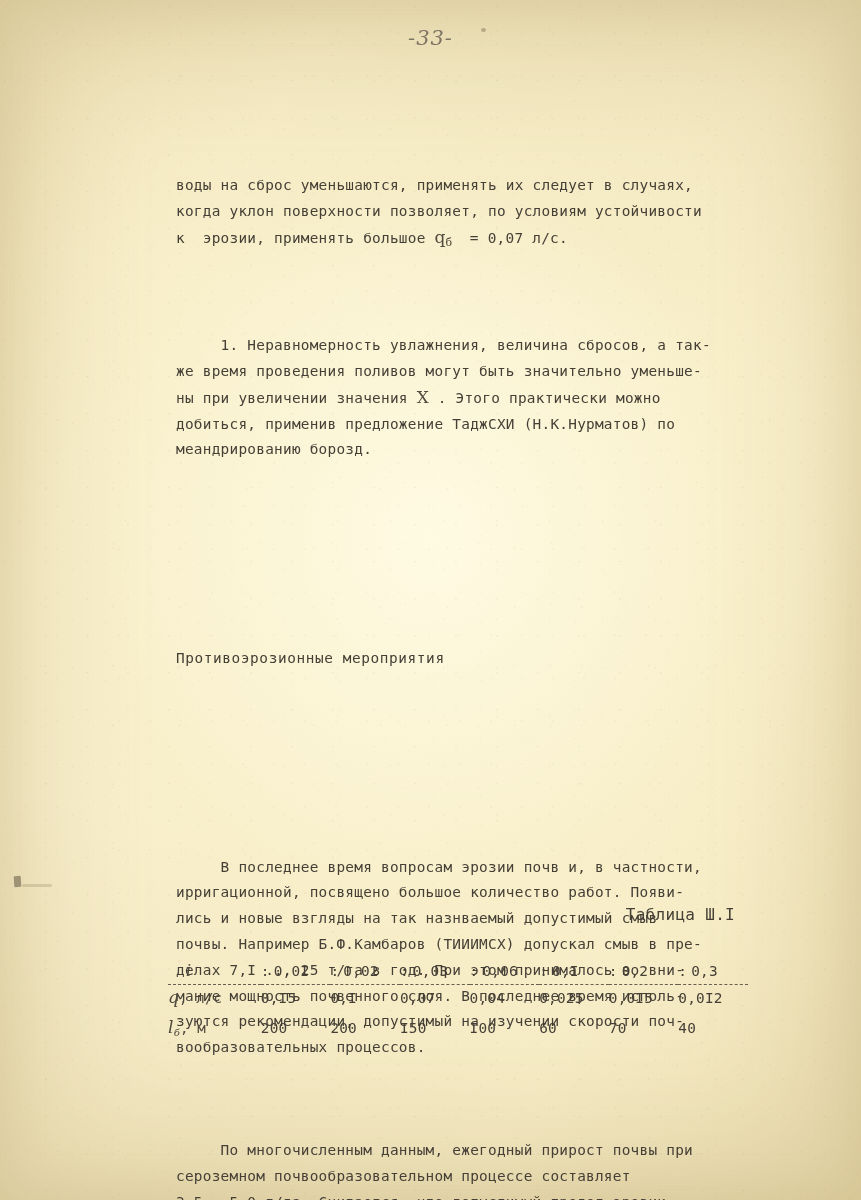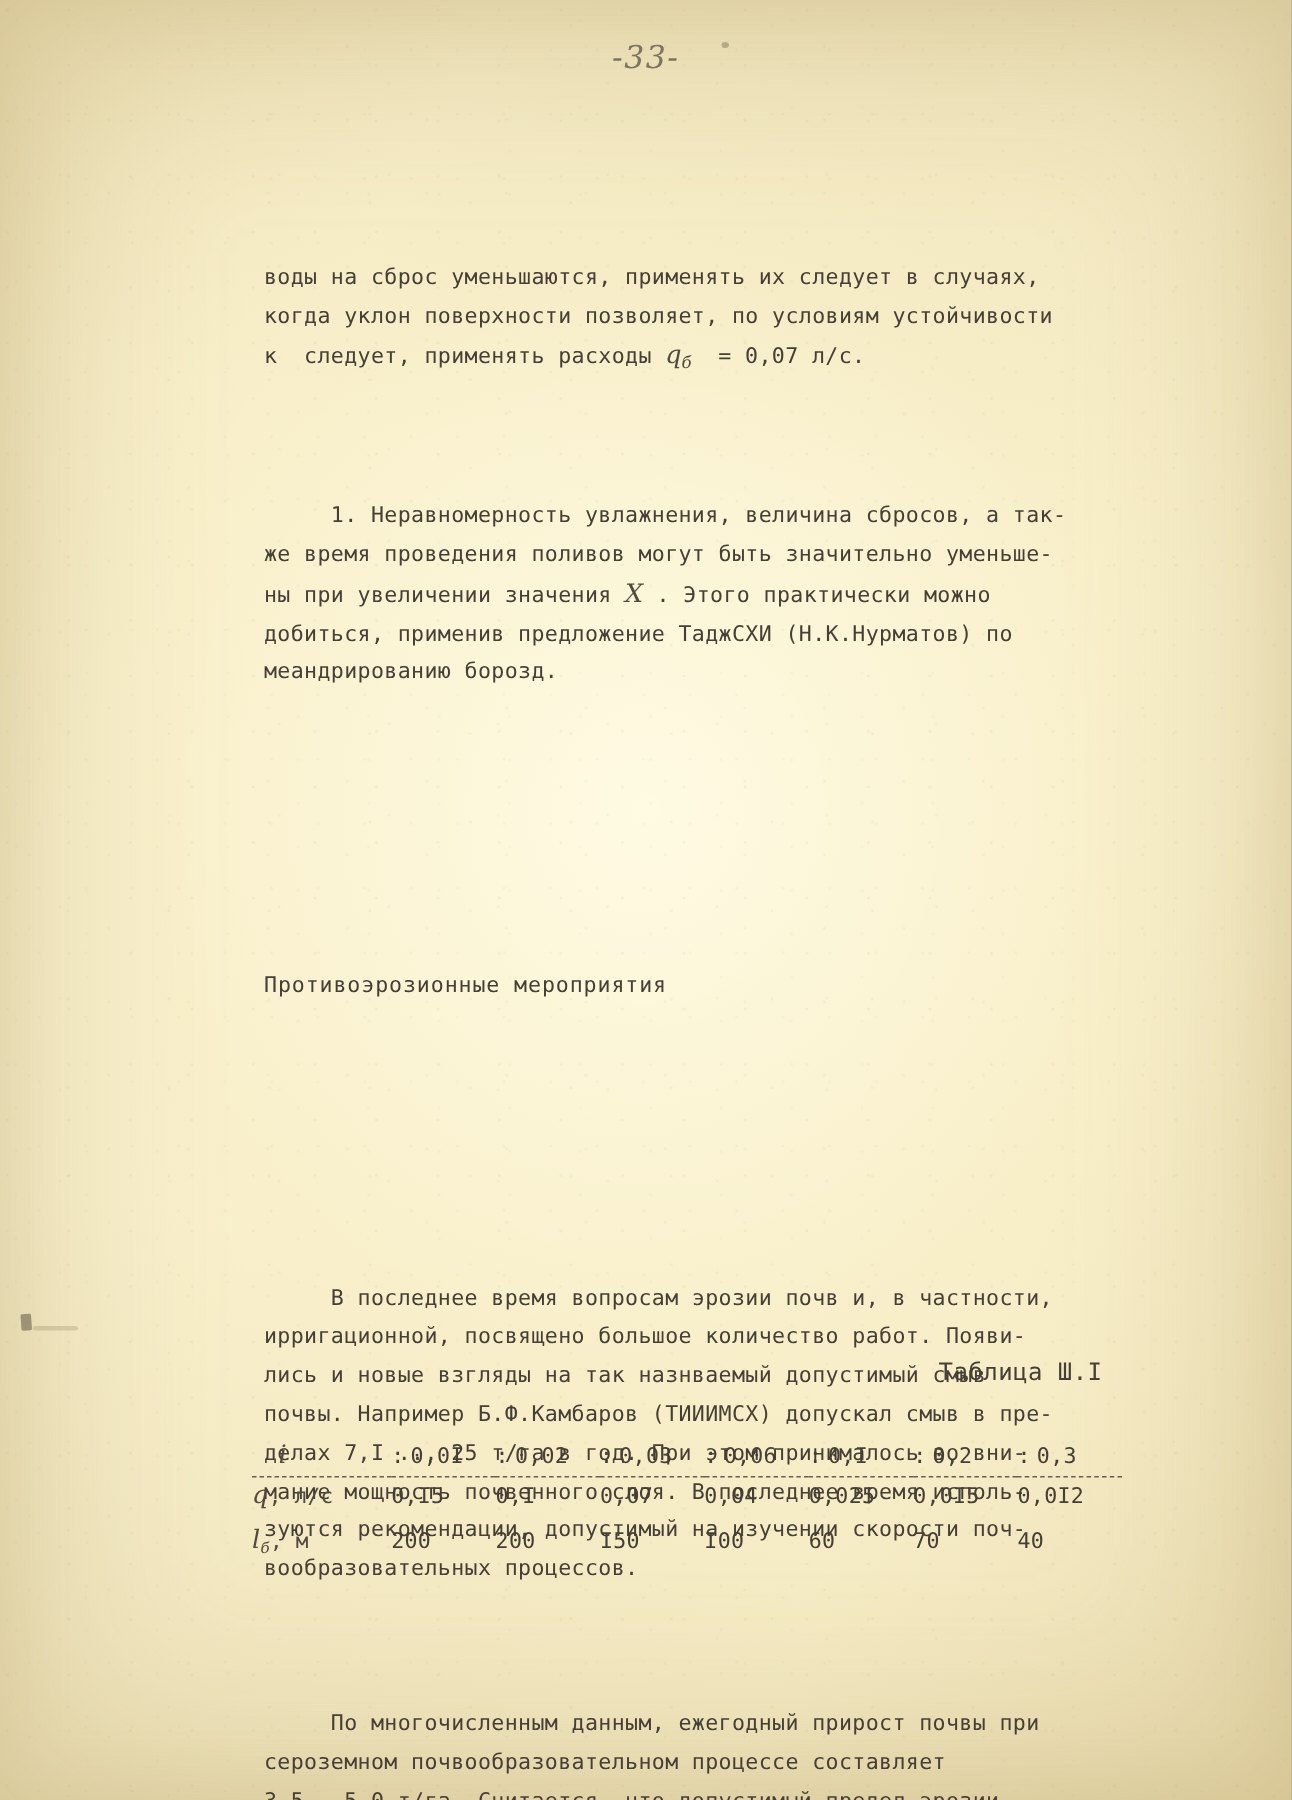--- a/index.html
+++ b/index.html
@@ -82,21 +82,20 @@
 
   .center-head {
     text-align: left;
     white-space: pre;
     letter-spacing: 0.6px;
   }
 
   
   .hand {
     font-family: "DejaVu Serif", "Liberation Serif", serif;
-    font-style: italic;
     font-size: 17px;
     color: #514a3e;
     letter-spacing: 0;
   }
   .hand .sub {
     font-size: 11px;
     vertical-align: -3px;
   }
 
   
@@ -195,21 +194,21 @@
   <div class="grain"></div>
   <div class="vignette"></div>
   <div class="corner-speck-a"></div>
 
   <div class="folio">-33-</div>
 
   <div class="body-block">
 
     <div class="para"><span>воды на сброс уменьшаются, применять их следует в случаях,</span>
 <span>когда уклон поверхности позволяет, по условиям устойчивости</span>
-<span>к  следует, применять расходы </span><span class="hand"><span>q</span><span class="sub">б</span></span><span>  = 0,07 л/с.</span></div>
+<span>к  эрозии, применять большое </span><span class="hand"><span>q</span><span class="sub">б</span></span><span>  = 0,07 л/с.</span></div>
 
     <div class="para"><span>     1. Неравномерность увлажнения, величина сбросов, а так-</span>
 <span>же время проведения поливов могут быть значительно уменьше-</span>
 <span></span><span>ны при увеличении значения </span><span class="hand">Х</span><span> . Этого практически можно</span>
 <span>добиться, применив предложение ТаджСХИ (Н.К.Нурматов) по</span>
 <span>меандрированию борозд.</span></div>
 
     <div class="gap-md"></div>
 
     <div class="center-head">Противоэрозионные мероприятия</div>

